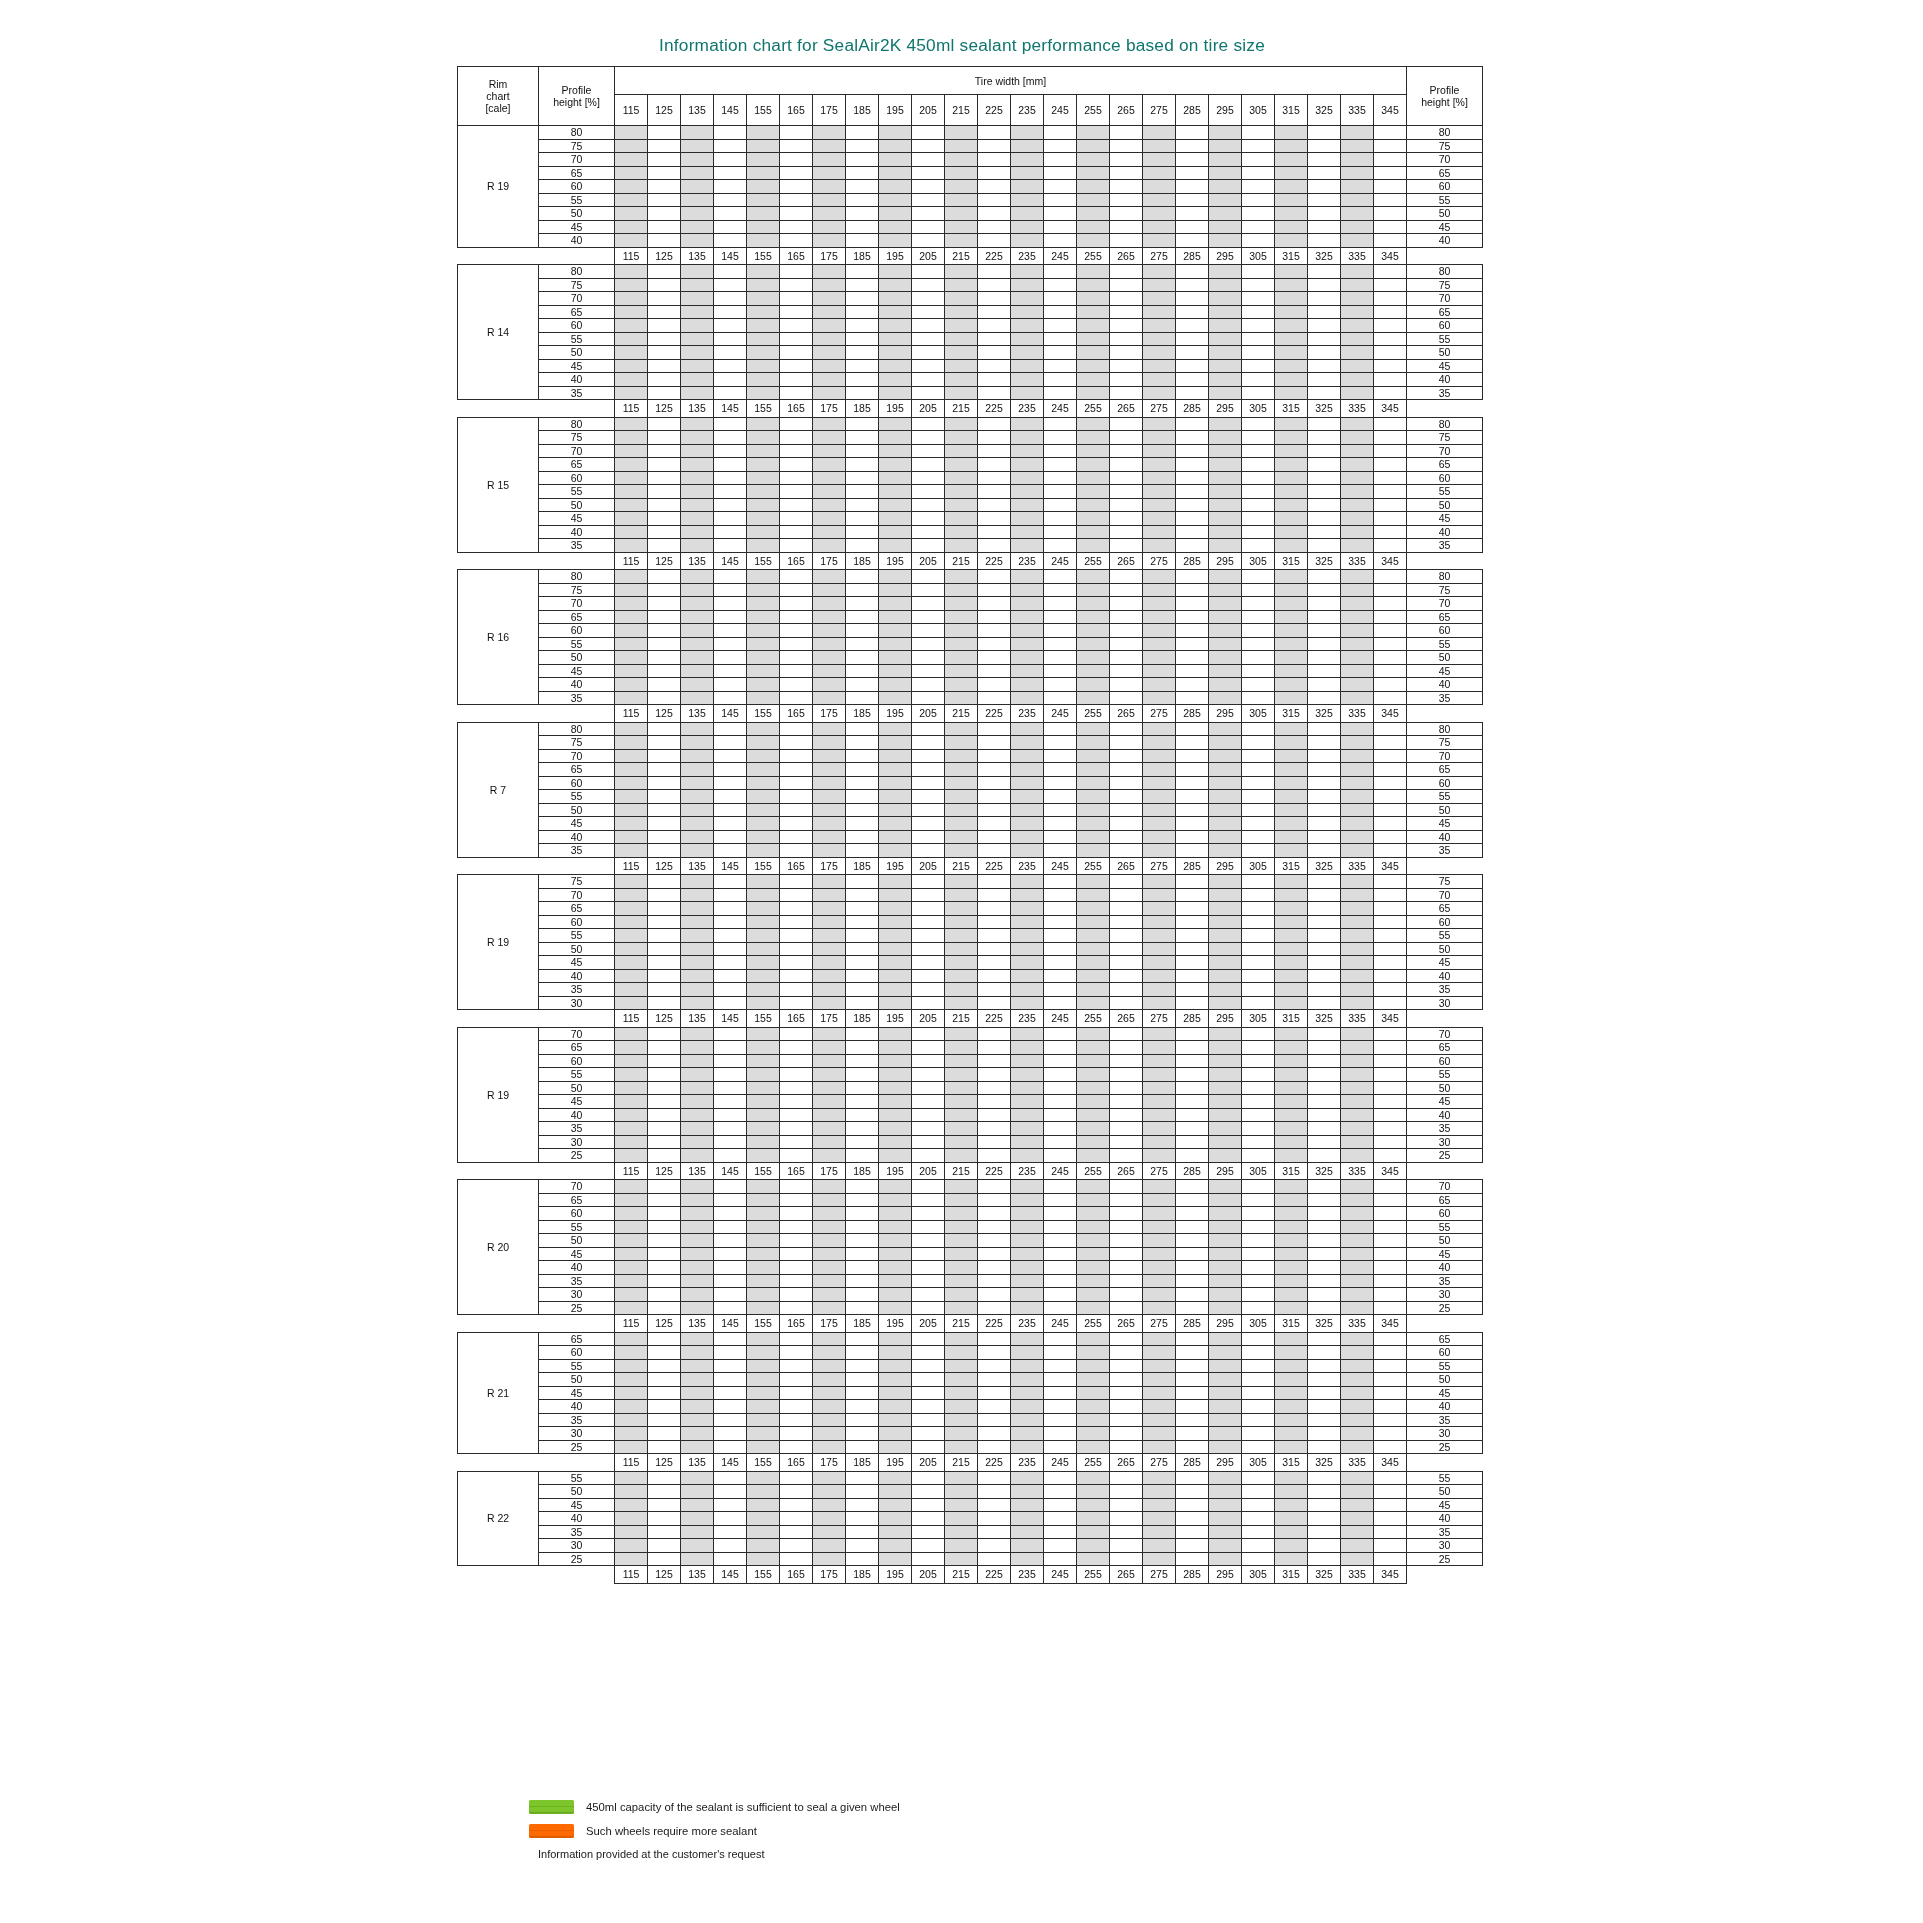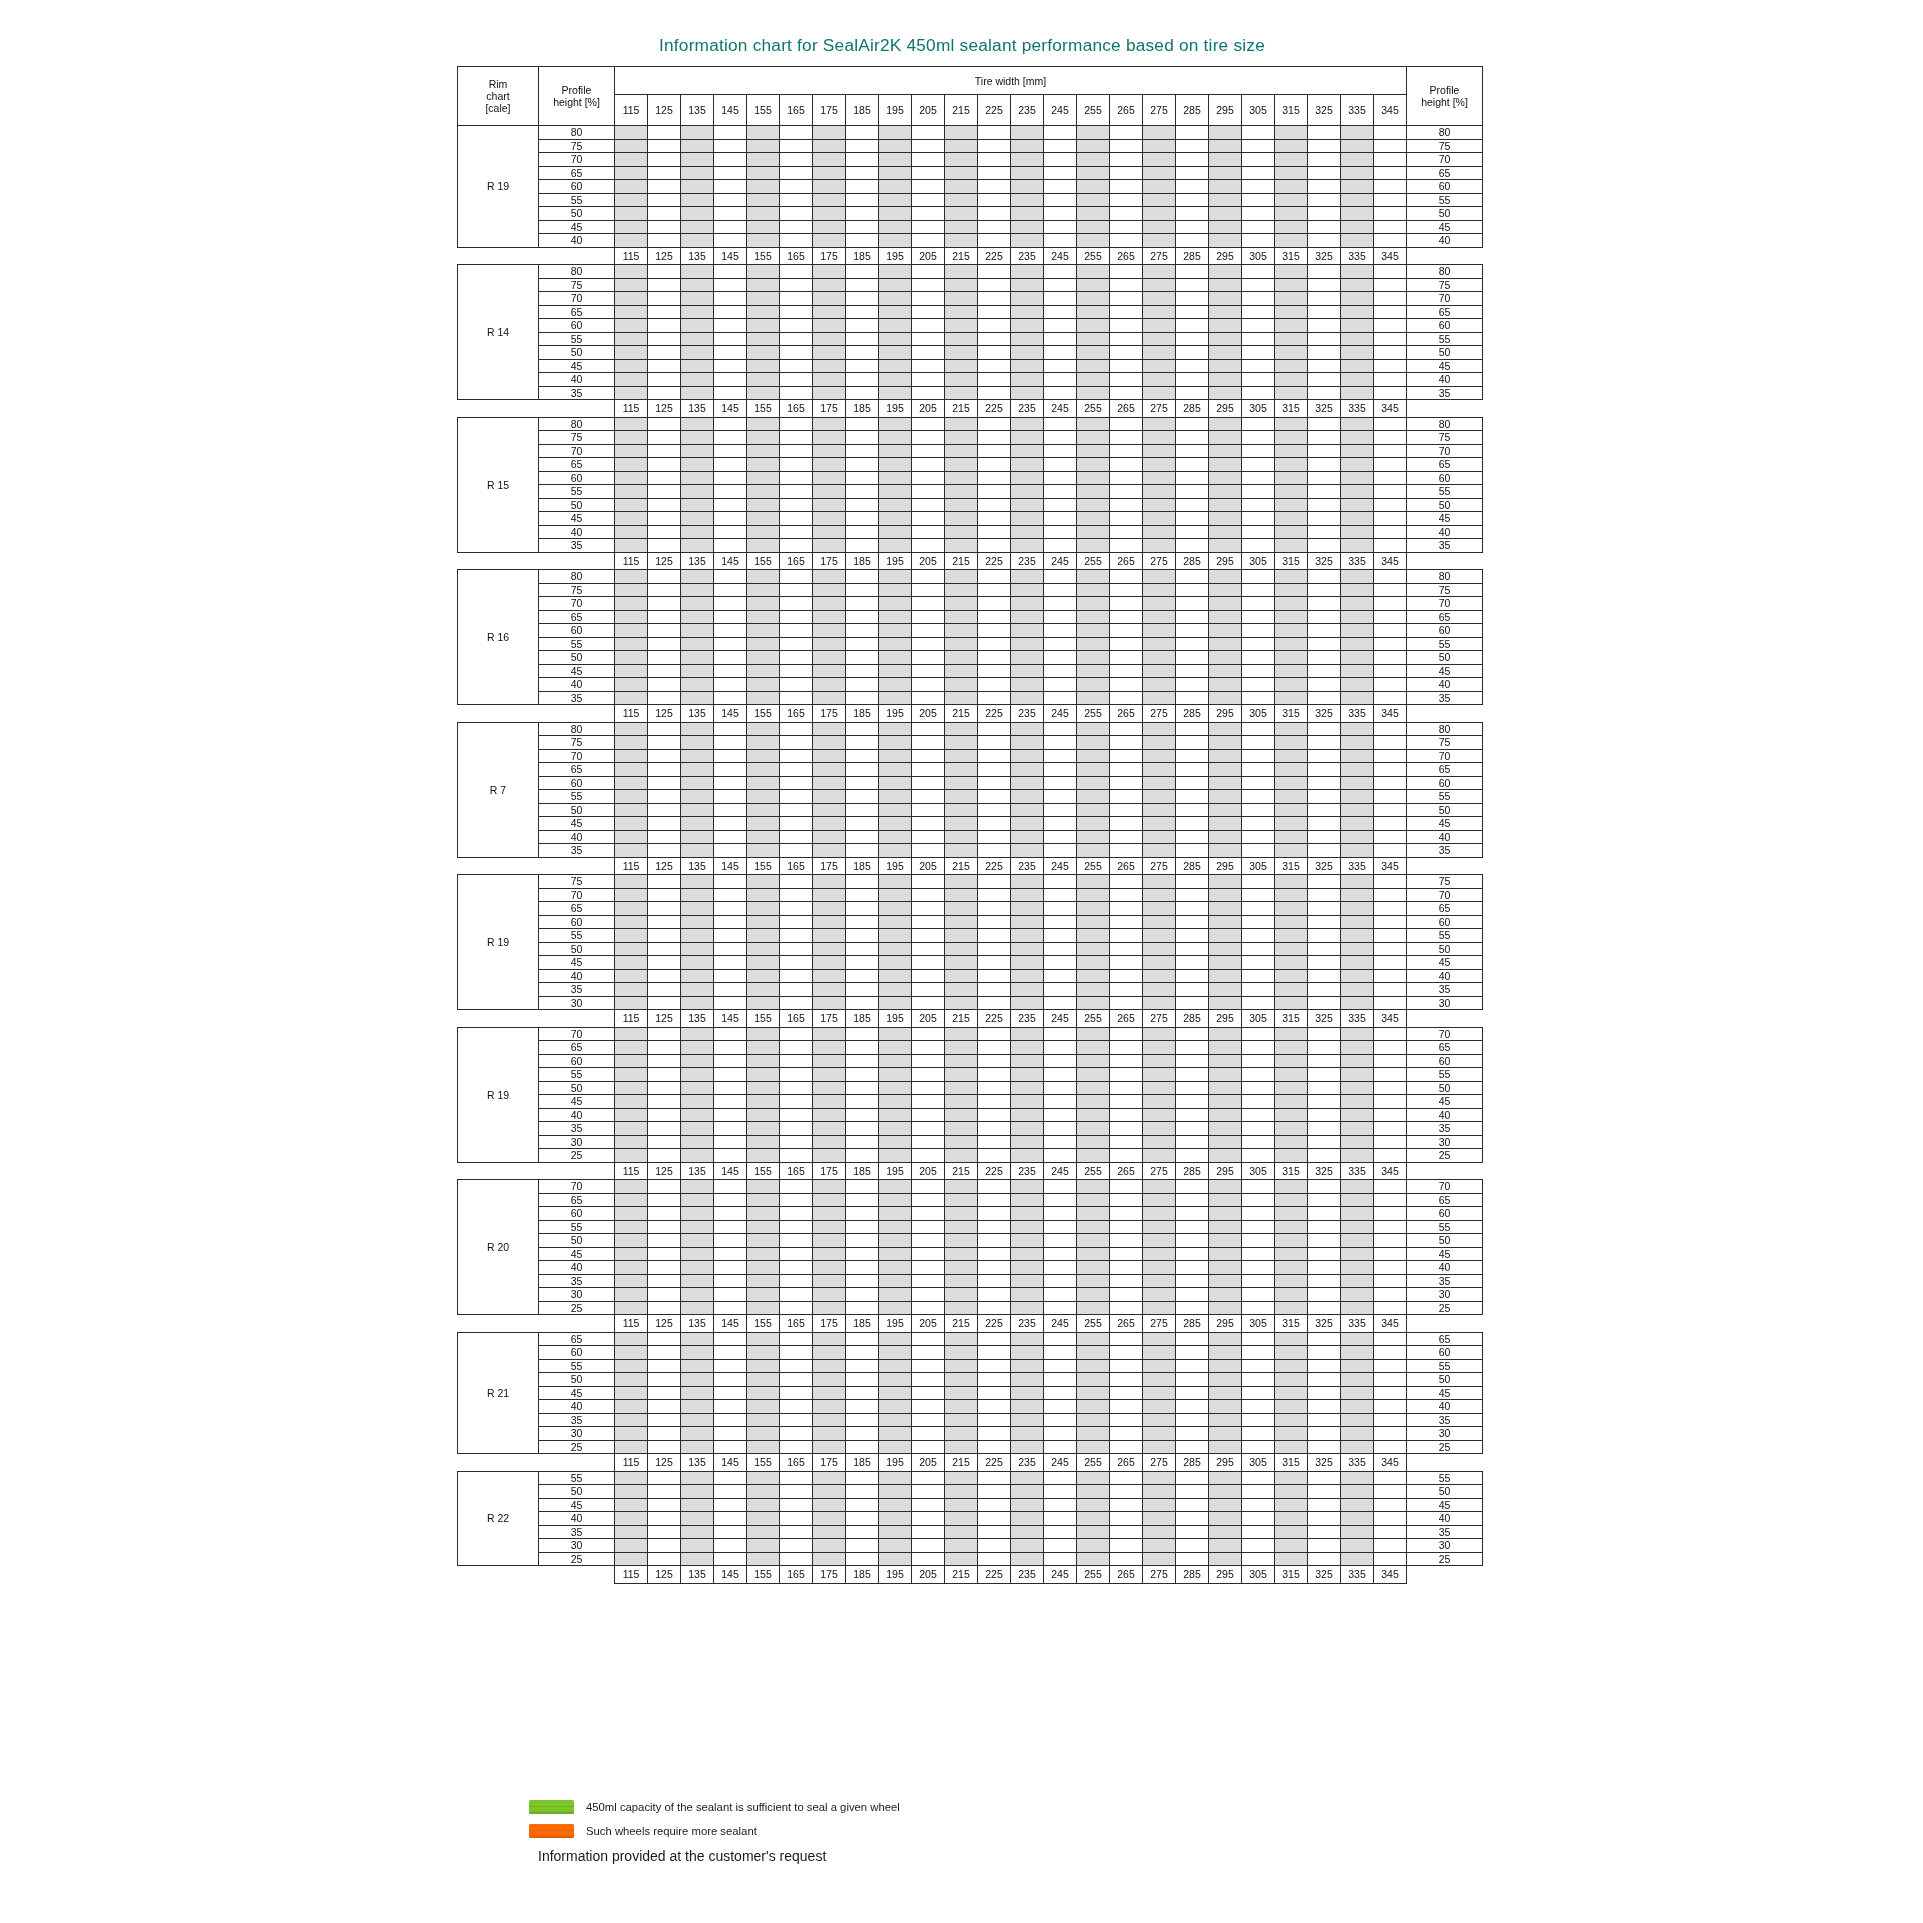--- a/index.html
+++ b/index.html
@@ -19,21 +19,21 @@
   .ph{font-size:9.8px;}
   .cell{width:32px;}
   .cell.g0{background:#ffffff;}
   .cell.g1{background:#dcdcdc;}
   .swatch{display:block;width:100%;height:100%;}
   .sepnum td{border:0.8px solid #2b2b2b;height:16.5px;font-size:9.8px;background:#fff;}
   .sepnum td.blank{border:none;background:#fff;}
   .legend{position:absolute;left:481px;top:1800px;font-size:11.3px;}
   .legend-row{display:flex;align-items:center;margin-bottom:9.8px;margin-left:48px;}
   .legend-box{width:45px;height:14.3px;margin-right:12px;border-radius:1.5px;}
-  .legend-note{margin-left:57px;font-size:14px;}
+  .legend-note{margin-left:57px;font-size:11px;}
   .g-on{background:linear-gradient(#7cc52b 0%,#7cc52b 45%,#6ab217 46%,#7cc52b 52%,#7cc52b 100%);box-shadow:inset 0 -2.3px 0 rgba(0,0,0,.12);}
   .o-on{background:linear-gradient(#ff6a00 0%,#ff6a00 45%,#e85f00 46%,#ff6a00 52%,#ff6a00 100%);box-shadow:inset 0 -2.3px 0 rgba(0,0,0,.12);}
 </style>
 </head>
 <body>
 
 <div class="page">
 
   <div class="title">Information chart for SealAir2K 450ml sealant performance based on tire size</div>
 

